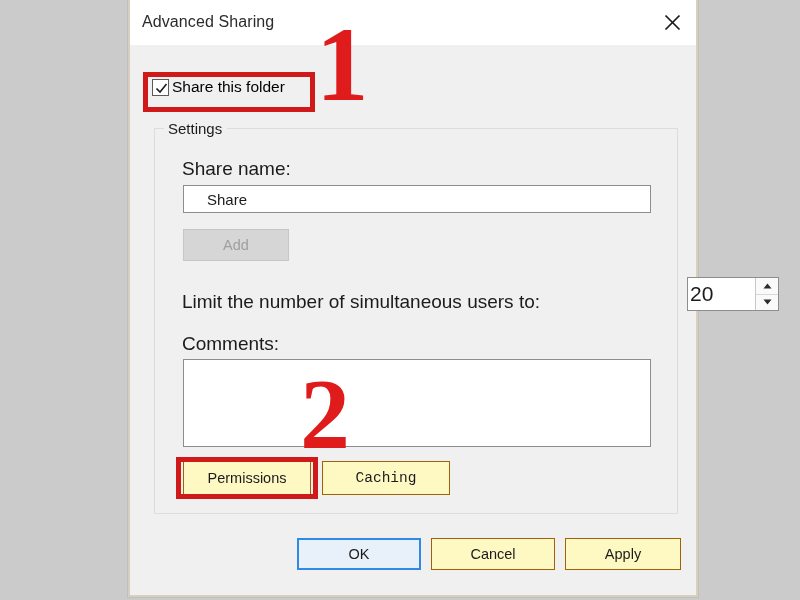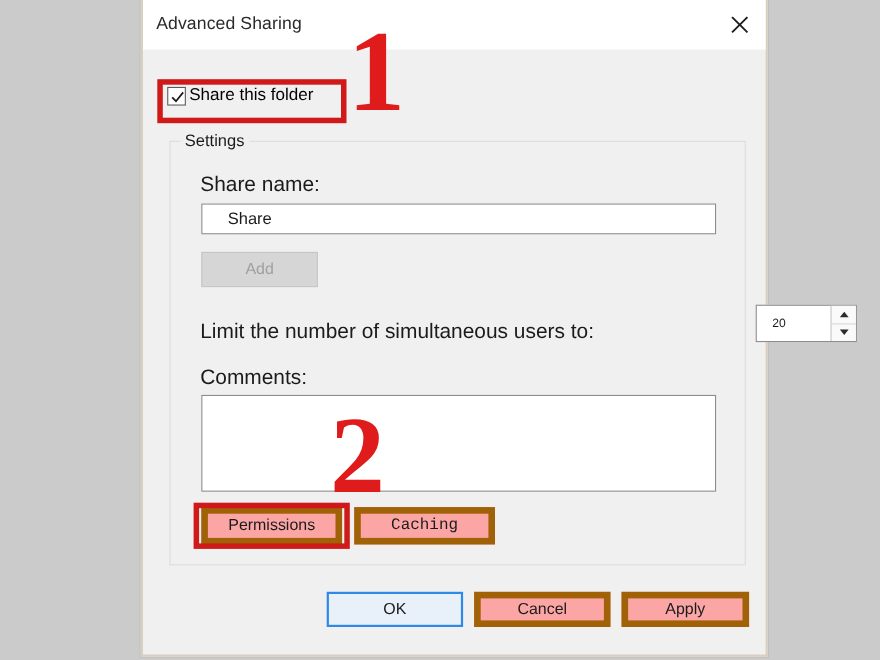--- a/index.html
+++ b/index.html
@@ -135,22 +135,22 @@
     padding: 0 23px;
     outline: none;
   }
 
   
   .btn {
     position: absolute;
     box-sizing: border-box;
     font-family: "Liberation Sans", sans-serif;
     font-size: 14.5px;
-    background: #fca5a5;
-    border: 6px solid #a16207;
+    background: #fef9c3;
+    border: 1px solid #a16207;
     color: #1b1b1b;
     display: flex;
     align-items: center;
     justify-content: center;
     cursor: pointer;
     user-select: none;
   }
   .btn.disabled {
     background: #d6d6d6;
     border: 1px solid #c6c6c6;
@@ -168,25 +168,25 @@
     top: 277px;
     width: 92px;
     height: 34px;
     background: #ffffff;
     border: 1px solid #8d8d8d;
     box-sizing: border-box;
     display: flex;
   }
   #limit-value {
     flex: 1;
-    font-size: 11px;
-    color: #1b1b1b;
-    display: flex;
-    align-items: center;
-    padding-left: 14px;
+    font-size: 21px;
+    color: #1b1b1b;
+    display: flex;
+    align-items: center;
+    padding-left: 2px;
   }
   #limit-arrows {
     width: 23px;
     border-left: 1px solid #c7c7c7;
     background: #fafafa;
     display: flex;
     flex-direction: column;
     box-sizing: border-box;
   }
   .spin-btn {

